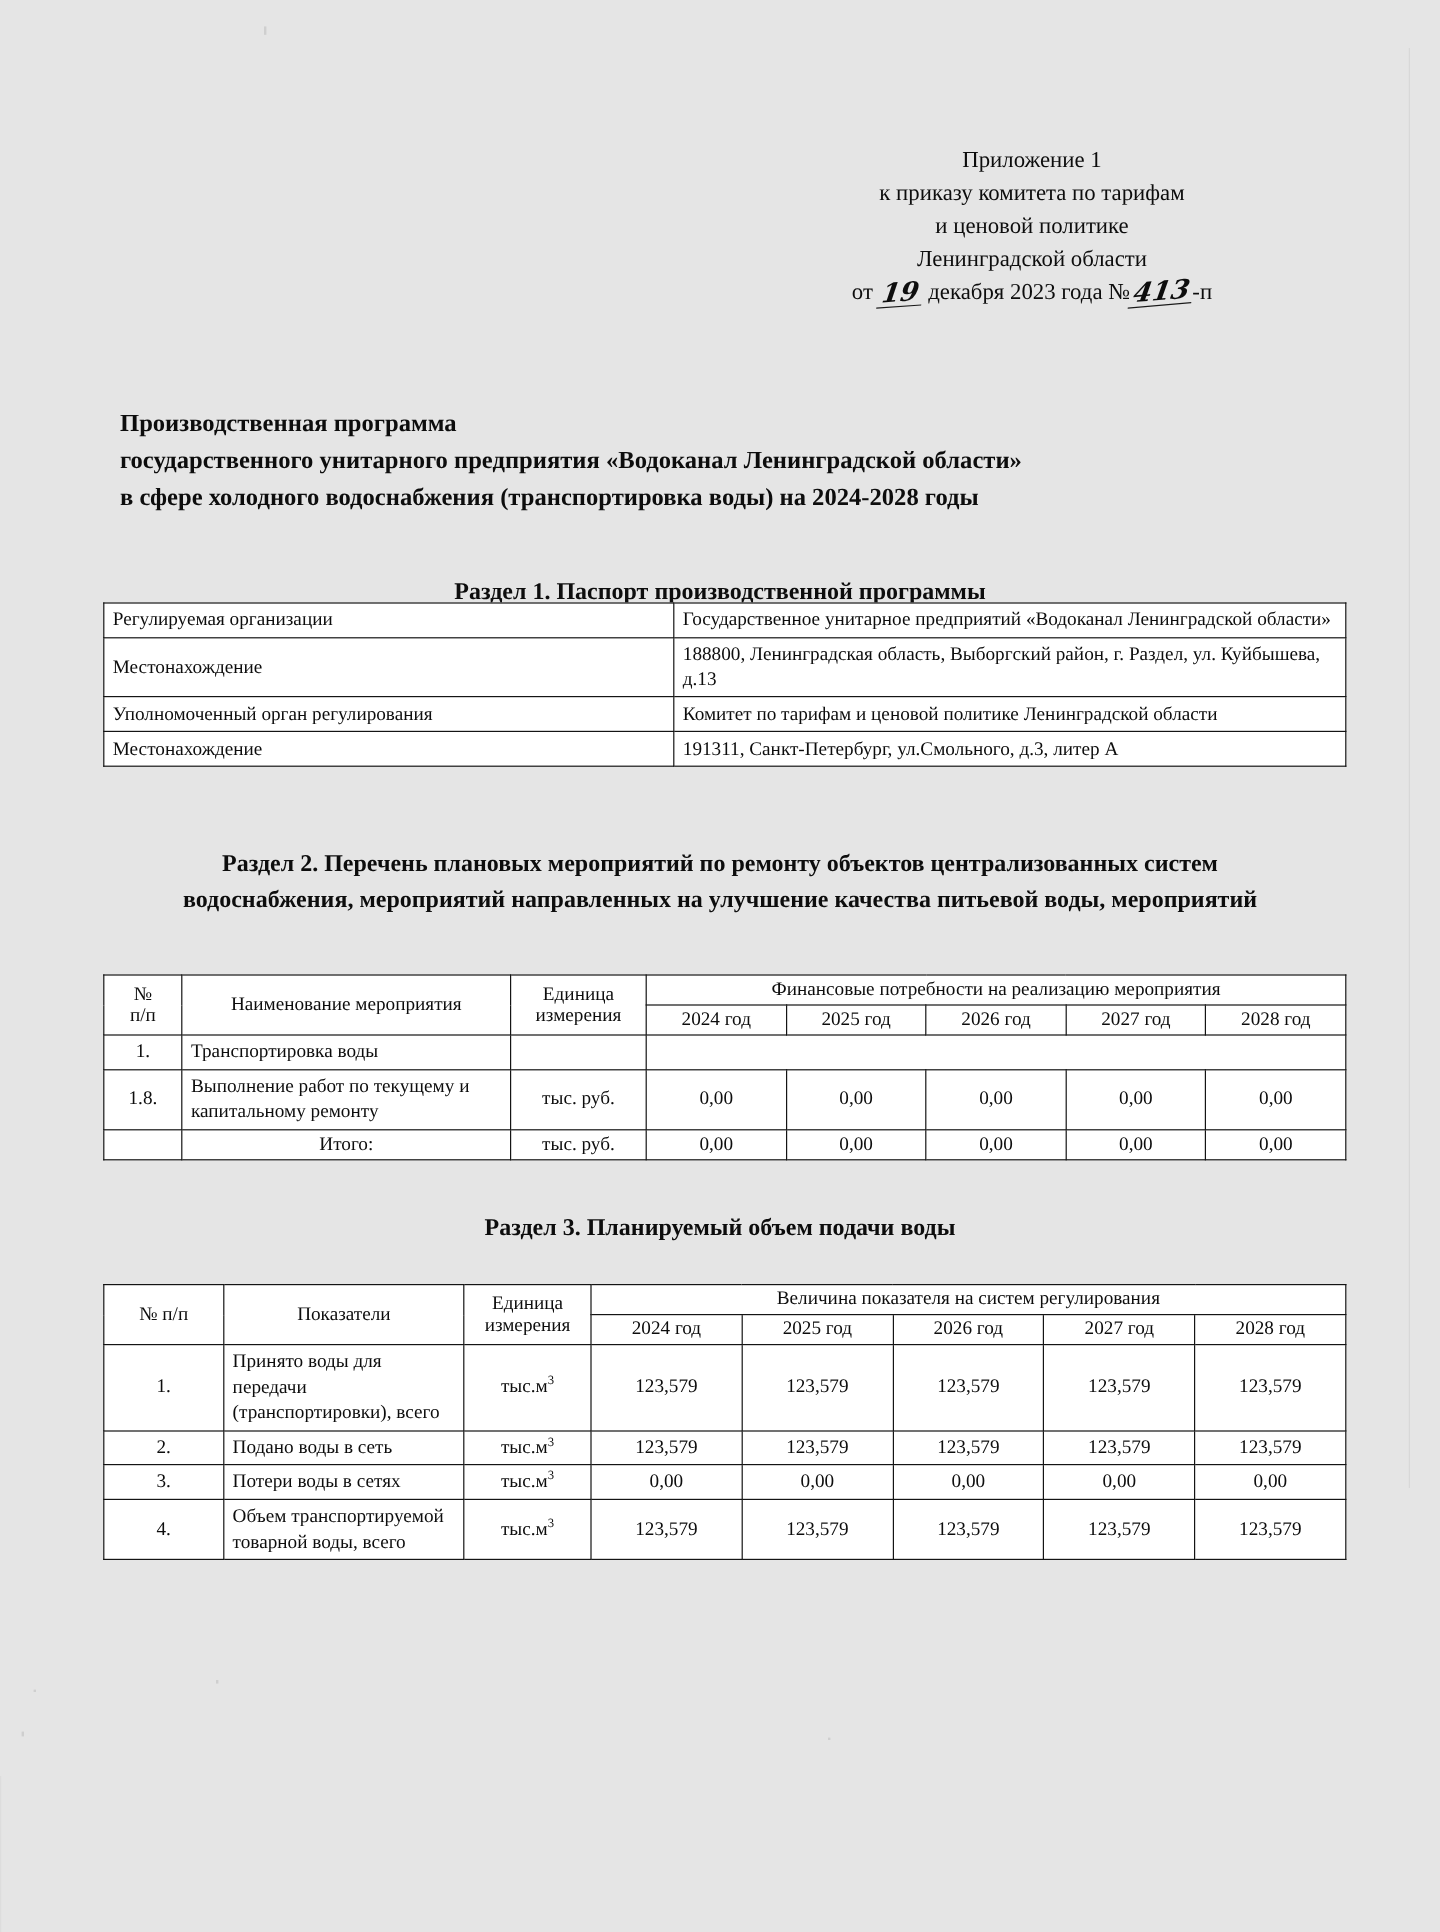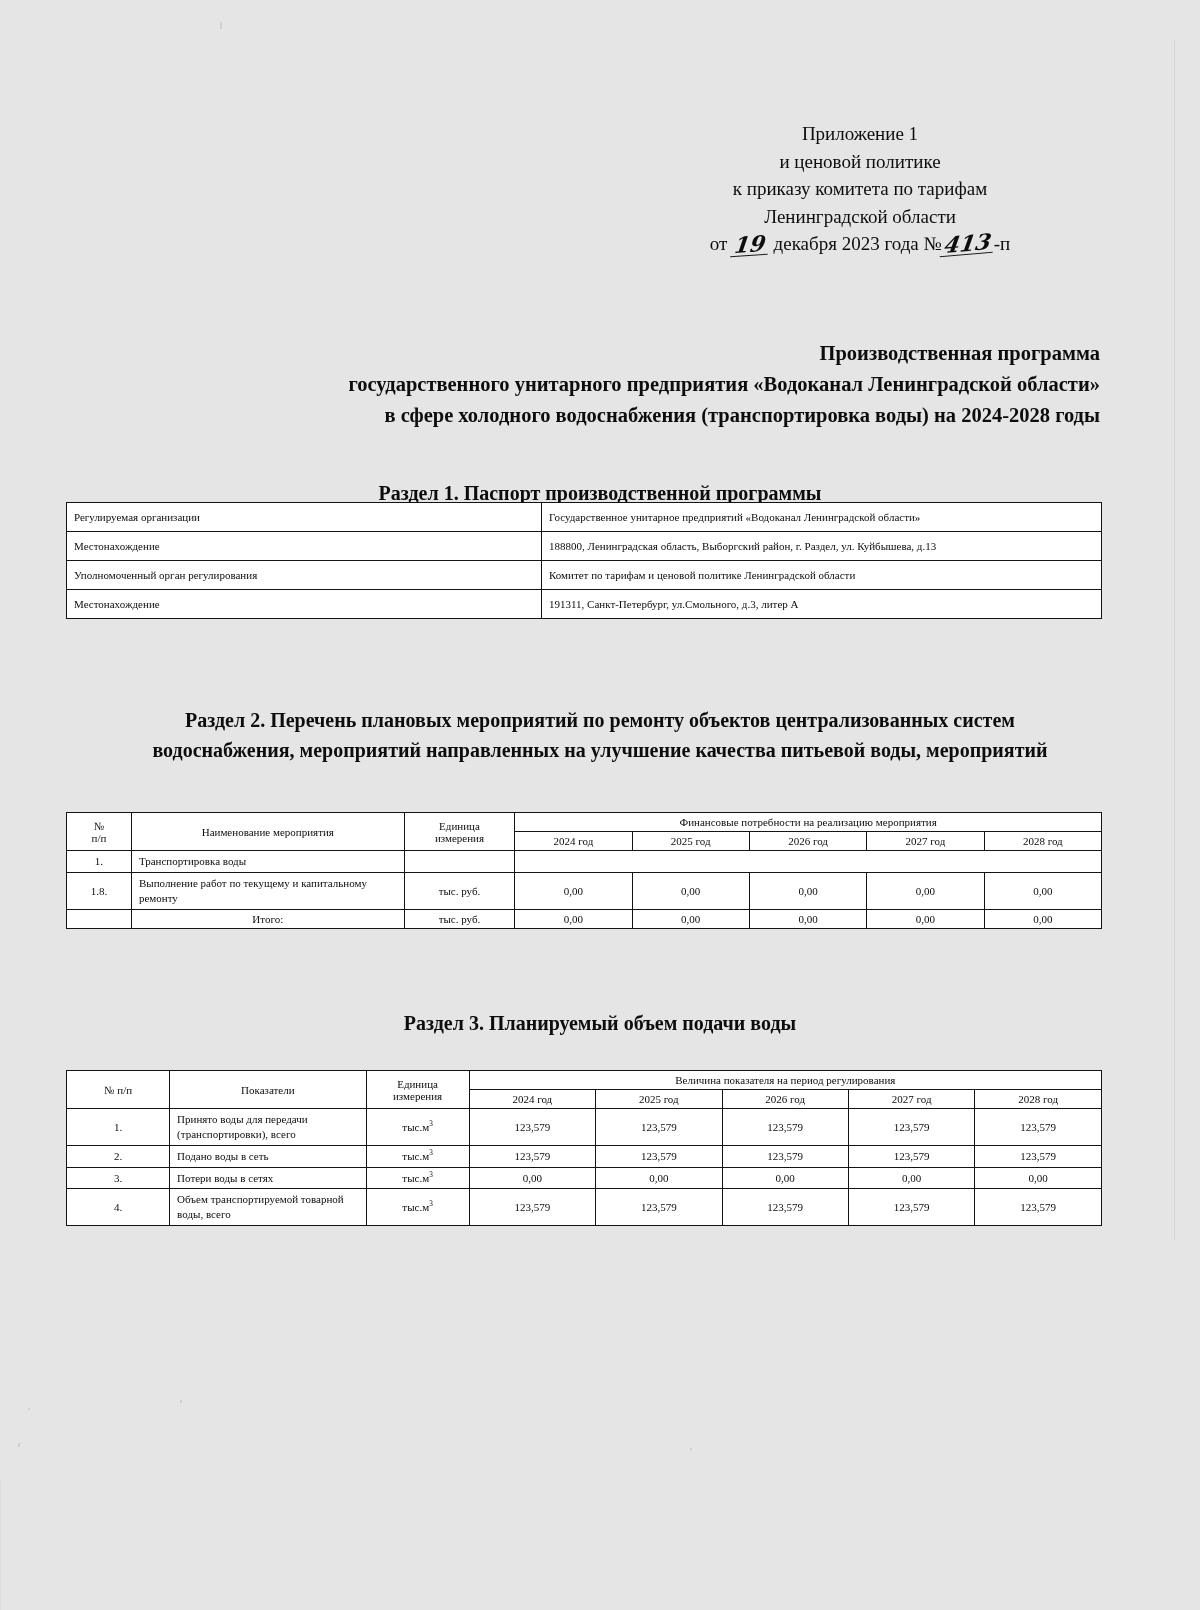--- a/index.html
+++ b/index.html
@@ -74,42 +74,43 @@
     border-bottom: 1.5px solid #1a1a1a;
     top: 1px;
   }
 
   
   .main-title {
     position: absolute;
     top: 338px;
     left: 100px;
     width: 1000px;
-    text-align: right;
+    text-align: left;
     font-weight: bold;
     font-size: 20.5px;
     line-height: 1.52;
   }
   .section-title {
     position: absolute;
     font-weight: bold;
     font-size: 20px;
     text-align: center;
     line-height: 1.5;
   }
   #sec1-title { top: 455px; left: 100px; width: 1000px; margin-top: 23px; }
   #sec2-title { top: 705px; left: 68px; width: 1064px; }
   #sec3-title { top: 1008px; left: 100px; width: 1000px; }
 
   
   table.doc {
     position: absolute;
     border-collapse: collapse;
-    font-size: 11px;
+    font-size: 16px;
     background: #fff;
+    margin-left: 20px;
   }
   table.doc td, table.doc th {
     border: 1.2px solid #141414;
     padding: 3px 7px;
     vertical-align: middle;
     font-weight: normal;
     text-align: left;
   }
   table.doc th { text-align: center; }
 
@@ -158,22 +159,22 @@
   <div class="scan-edge-right"></div>
   <div class="scan-edge-left"></div>
   <div class="scan-speck" style="top:22px;left:220px;width:2px;height:7px;"></div>
   <div class="scan-speck" style="top:1408px;left:28px;width:2px;height:2px;"></div>
   <div class="scan-speck" style="top:1400px;left:180px;width:2px;height:3px;"></div>
   <div class="scan-speck" style="top:1443px;left:18px;width:2px;height:4px;"></div>
   <div class="scan-speck" style="top:1448px;left:690px;width:2px;height:2px;"></div>
 
   <div class="doc-header">
     <div class="ln">Приложение 1</div>
+    <div class="ln">к приказу комитета по тарифам</div>
     <div class="ln">и ценовой политике</div>
-    <div class="ln">к приказу комитета по тарифам</div>
     <div class="ln">Ленинградской области</div>
     <div class="hdr-date-line">
       <span>от</span>
       <span class="hw">19</span>
       <span>декабря 2023 года</span>
       <span>№</span><span class="hw num">413</span><span>-п</span>
     </div>
   </div>
 
   <div class="main-title">
@@ -266,21 +267,21 @@
 
   <table class="doc" id="tbl-volume">
     <thead>
       <tr>
         <th class="c-no" rowspan="2">№ п/п</th>
         <th class="c-name" rowspan="2">Показатели</th>
         <th class="c-unit" rowspan="2">
           <div>Единица</div>
           <div>измерения</div>
         </th>
-        <th colspan="5">Величина показателя на период регулирования</th>
+        <th colspan="5">Величина показателя на систем регулирования</th>
       </tr>
       <tr>
         <th class="c-yr">2024 год</th>
         <th class="c-yr">2025 год</th>
         <th class="c-yr">2026 год</th>
         <th class="c-yr">2027 год</th>
         <th class="c-yr">2028 год</th>
       </tr>
     </thead>
     <tbody>

